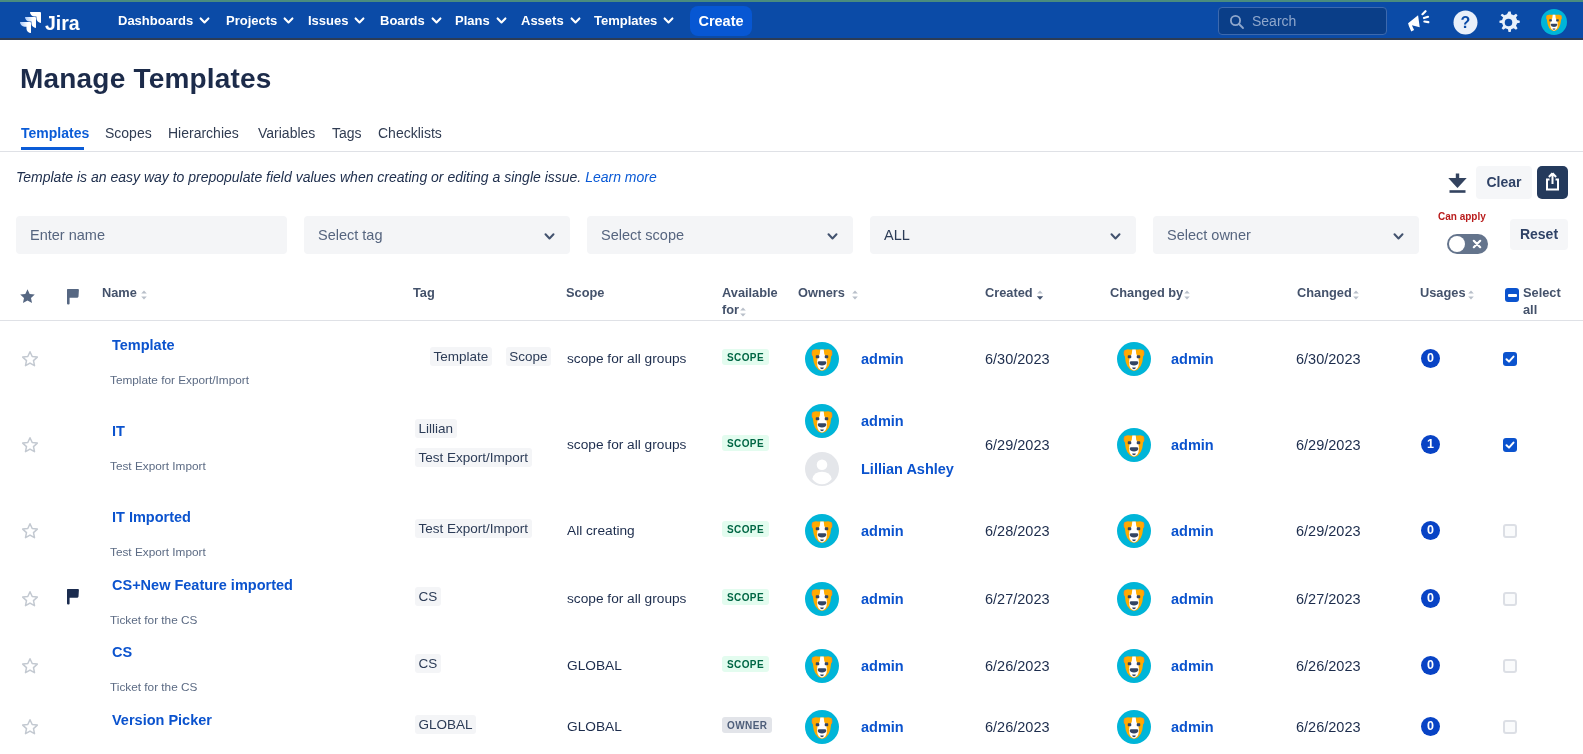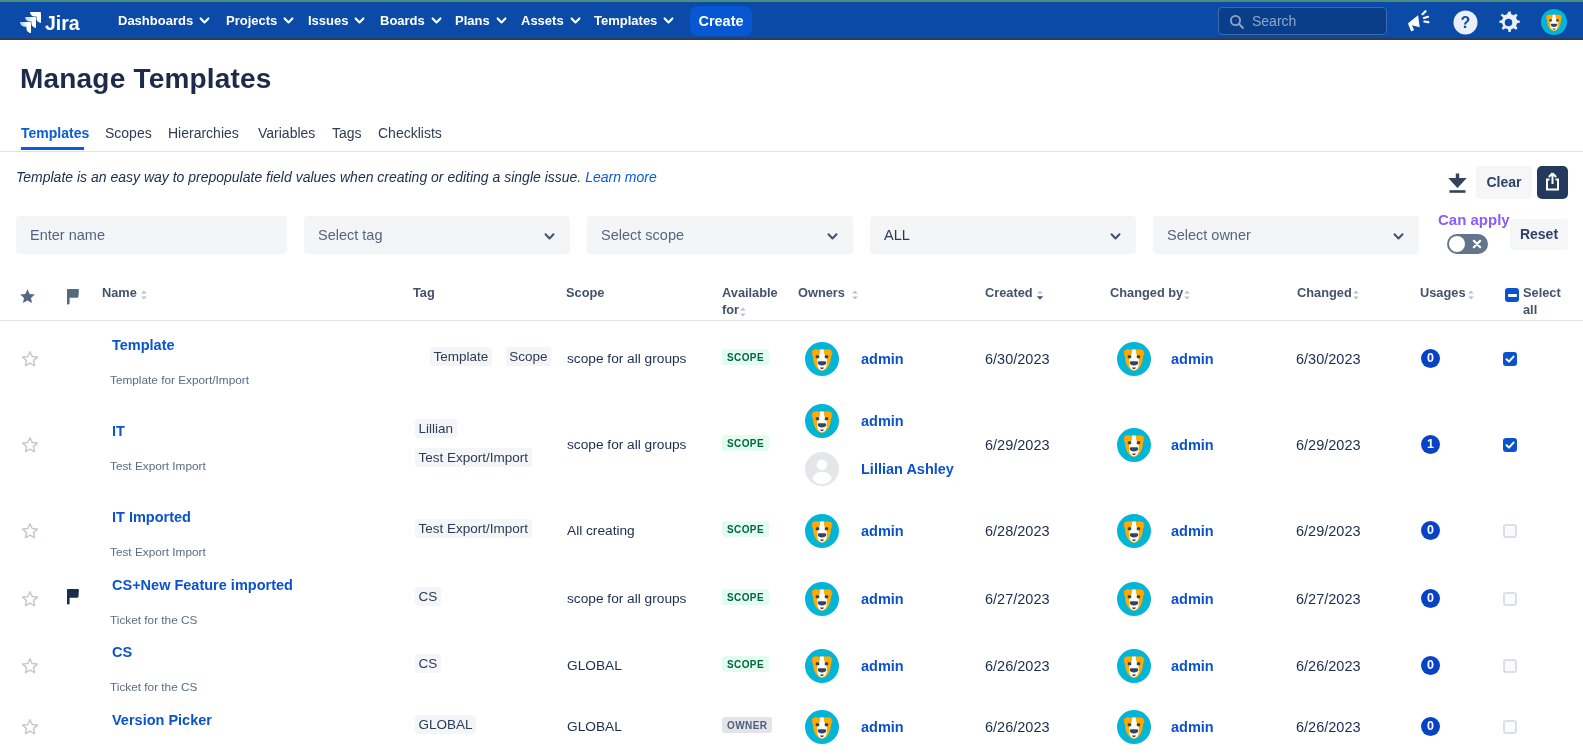--- a/index.html
+++ b/index.html
@@ -31,21 +31,21 @@
 
 #redbox { position:absolute; left:1297px; top:165px; width:149px; height:34px; border:3px solid #E23B36; background:#fff; }
 #redbox .txt { position:absolute; left:25px; top:7px; font-size:13.5px; color:#17264a; }
 #clearbtn { position:absolute; left:1476px; top:166px; width:56px; height:33px; background:#F5F6F8;
   border-radius:4px; color:#2f4266; font-size:14px; font-weight:600; text-align:center; line-height:33px; }
 #sharebtn { position:absolute; left:1537px; top:166px; width:31px; height:33px; background:#243A5C; border-radius:5px; }
 
 .filter { position:absolute; top:216px; height:38px; background:#F4F5F7; border-radius:4px; }
 .filter .ph { position:absolute; left:14px; top:11px; font-size:14.5px; color:#56657f; }
 .filter .chev { position:absolute; right:14px; top:14px; }
-#canapply { position:absolute; left:1438px; top:211px; width:58px; white-space:nowrap; font-size:15px; color:#8b5cf6; font-weight:600;}
+#canapply { position:absolute; left:1438px; top:211px; width:58px; white-space:nowrap; font-size:10px; color:#b91c1c; font-weight:600;}
 #toggle { position:absolute; left:1447px; top:234px; width:41px; height:20px; background:#64748C; border-radius:10px; }
 #toggle .knob { position:absolute; left:2px; top:2px; width:16px; height:16px; background:#fff; border-radius:50%; }
 #resetbtn { position:absolute; left:1510px; top:219px; width:58px; height:31px; background:#F5F6F8;
   border-radius:4px; color:#2f4266; font-size:14px; font-weight:600; text-align:center; line-height:31px; }
 
 .th { position:absolute; font-size:12.8px; line-height:17px; font-weight:700; color:#44526b; }
 #headline { position:absolute; top:320px; left:0px; width:1583px; height:1px; background:#DFE1E6; }
 .name { position:absolute; left:112px; font-size:14.5px; font-weight:700; color:#0B53CE; }
 .ndesc { position:absolute; left:110px; font-size:11.8px; color:#5c6b84; }
 .chip { display:inline-block; background:#F4F5F7; border-radius:3px; padding:2px 3.5px; font-size:13.5px; color:#2c3c57; }

